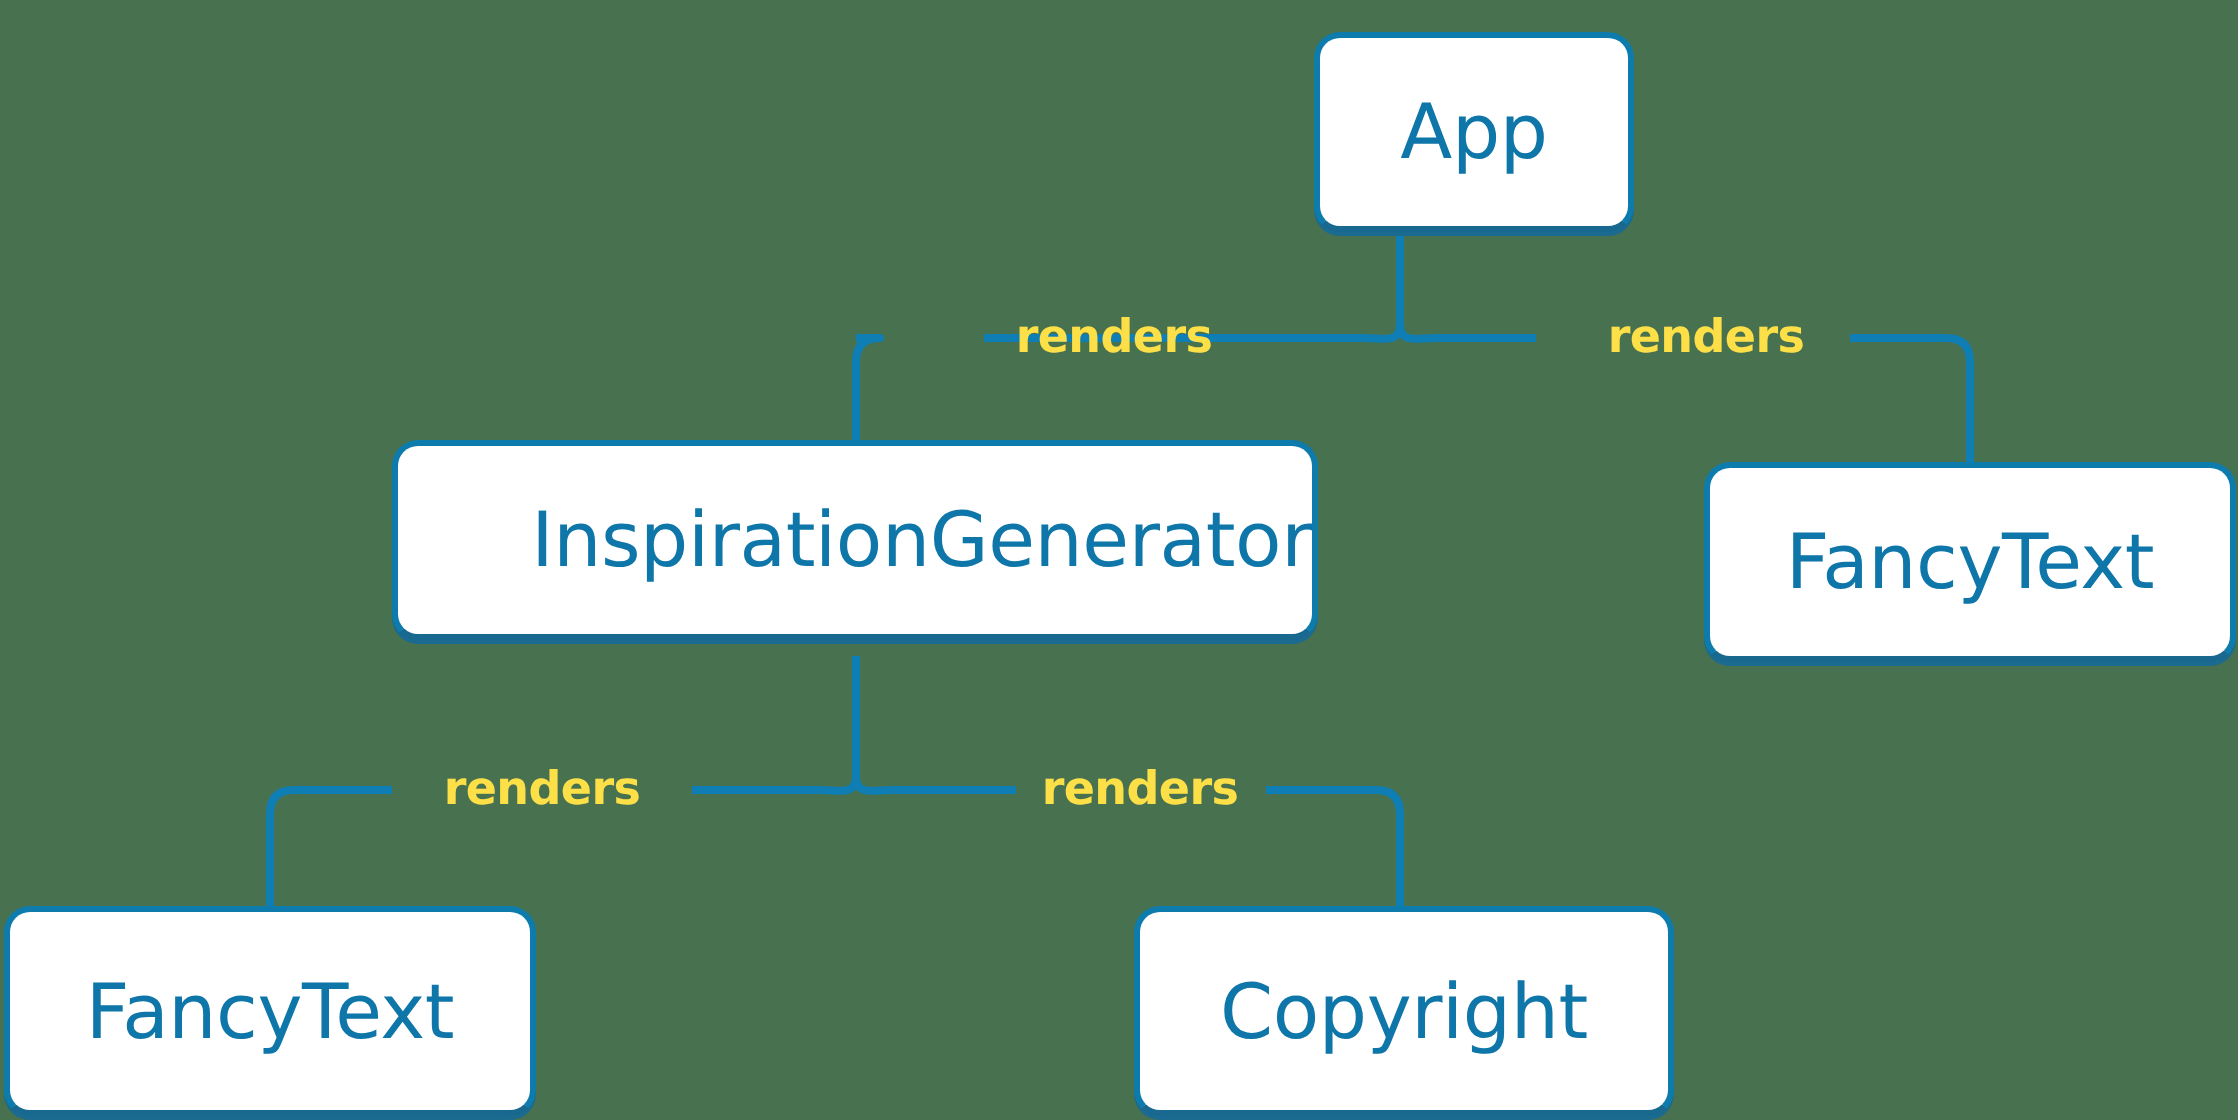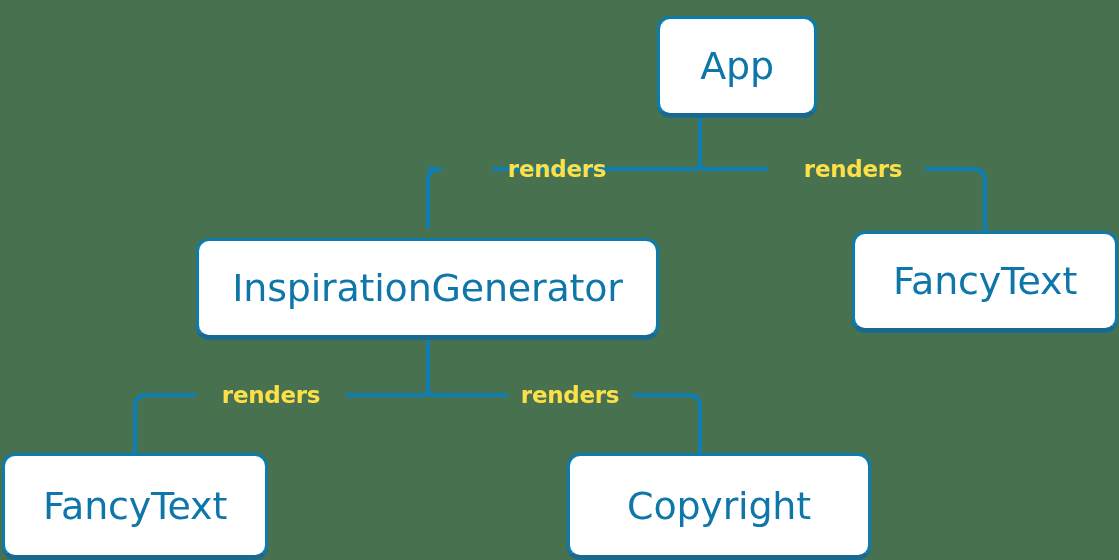--- a/index.html
+++ b/index.html
@@ -81,33 +81,33 @@
     <path d="M 196 395 L 147 395 Q 135 395 135 407 L 135 453"></path>
 
     <path d="M 498 395 L 508 395"></path>
     <path d="M 633 395 L 688 395 Q 700 395 700 407 L 700 453"></path>
   </svg>
 
   <div class="node" style="left:620px; top:16px; width:160px; height:100px;margin-left:37px;">
     <span class="node-label" style="font-size:38px;">App</span>
   </div>
 
-  <div class="node" style="left:196px; top:238px; width:463px; height:100px;">
+  <div class="node" style="left:196px; top:220px; width:463px; height:100px;justify-content:flex-end;">
     <span class="node-label" style="font-size:38px;">InspirationGenerator</span>
   </div>
 
   <div class="node" style="left:852px; top:231px; width:266px; height:100px;">
     <span class="node-label" style="font-size:38px;">FancyText</span>
   </div>
 
   <div class="node" style="left:2px; top:453px; width:266px; height:105px;">
     <span class="node-label" style="font-size:38px;">FancyText</span>
   </div>
 
-  <div class="node" style="left:567px; top:453px; width:304px; height:105px;">
+  <div class="node" style="left:567px; top:453px; width:270px; height:105px;">
     <span class="node-label" style="font-size:38px;">Copyright</span>
   </div>
 
   <span class="edge-label" style="left:557px; top:169px;">renders</span>
 
   <span class="edge-label" style="left:853px; top:169px;">renders</span>
 
   <span class="edge-label" style="left:271px; top:395px;">renders</span>
 
   <span class="edge-label" style="left:570px; top:395px;">renders</span>

